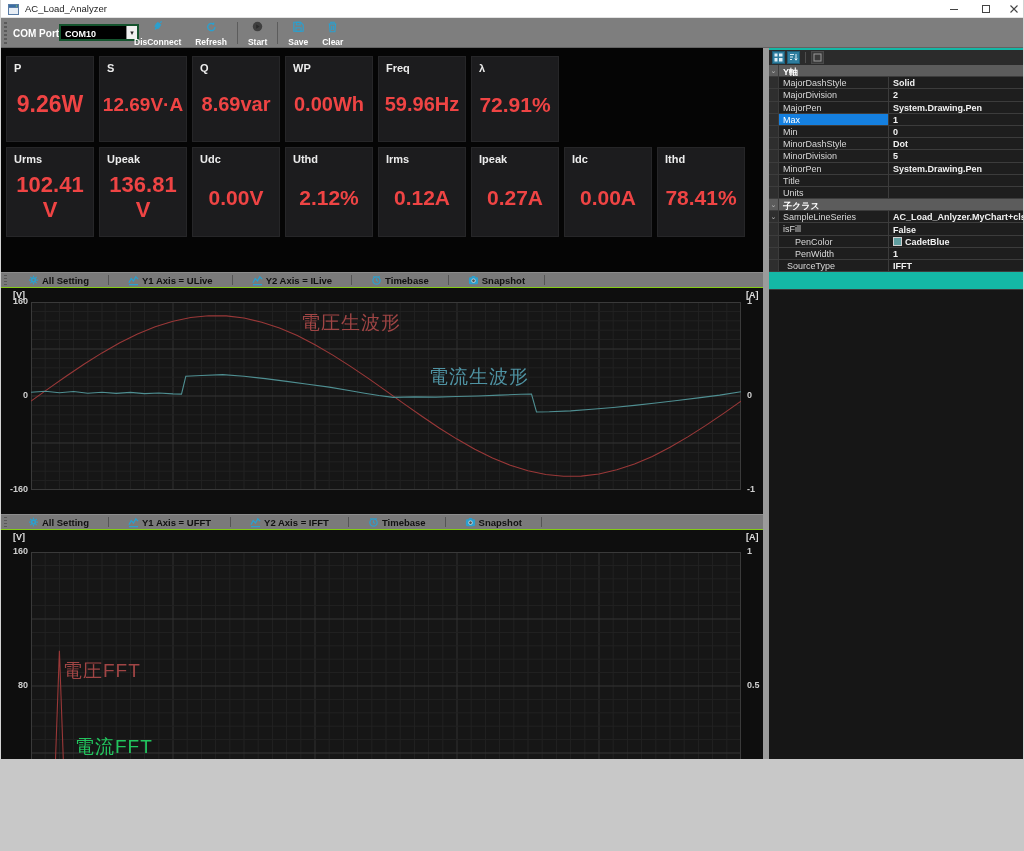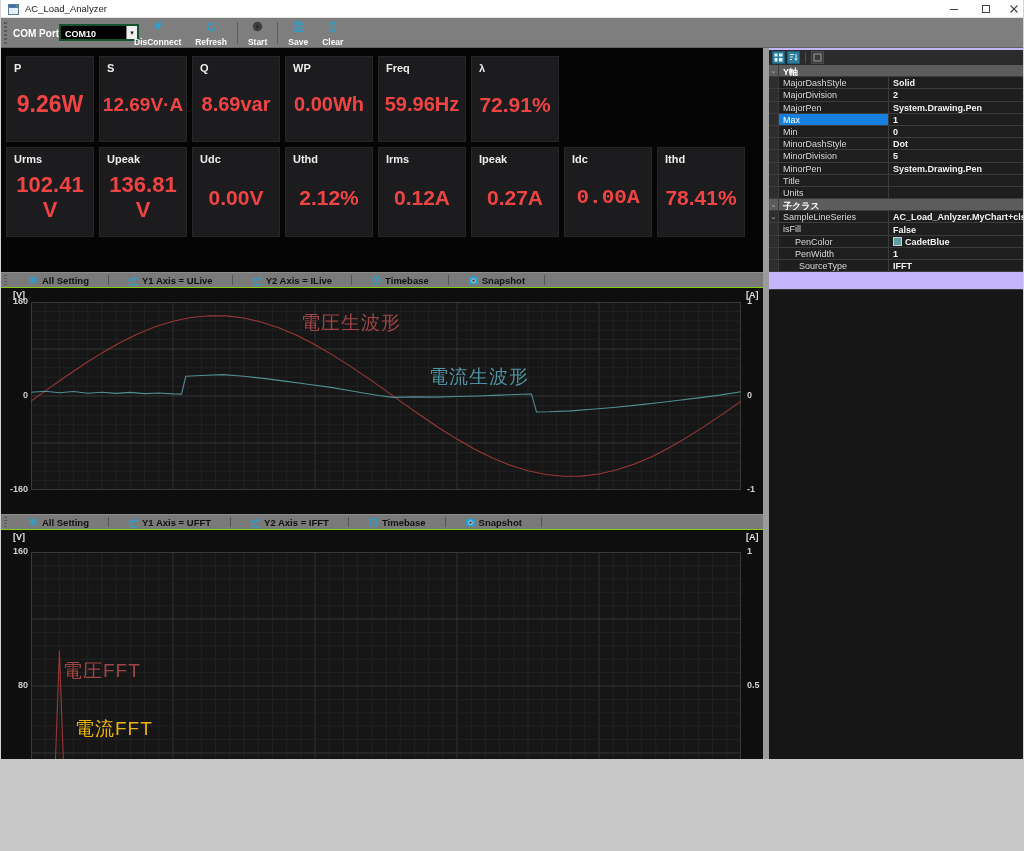--- a/index.html
+++ b/index.html
@@ -40,21 +40,21 @@
   .ct-sep{width:1px;height:10px;background:#555;margin:0 2px;}
   
   .chart-box{position:absolute;left:0;width:762px;background:#0e0e0e;}
   .plot{position:absolute;background:#161616;}
   .tick{position:absolute;font-size:9px;font-weight:bold;color:#cfcfcf;}
   .unit{position:absolute;font-size:9px;font-weight:bold;color:#e0e0e0;}
   .annot{position:absolute;font-size:19px;letter-spacing:1px;white-space:nowrap;}
   
   .v-splitter{position:absolute;left:762px;top:48px;width:6px;height:791px;background:#9b9b9b;}
   
-  .right-panel{position:absolute;left:768px;top:48px;width:256px;height:791px;background:#c4b5fd;}
+  .right-panel{position:absolute;left:768px;top:48px;width:256px;height:791px;background:#14b8a6;}
   .pg-toolbar{position:absolute;left:0;top:2px;width:100%;height:15px;background:#2b2b2b;display:flex;align-items:center;padding-left:3px;gap:2px;}
   .pg-tbtn{width:13px;height:13px;display:flex;align-items:center;justify-content:center;border:1px solid #1e5e78;background:#2e7d9e;}
   .pg-tbtn.disabled{background:#3a3a3a;border:1px solid #4a4a4a;}
   .pg-sep{width:1px;height:11px;background:#4e4e4e;margin:0 3px;}
   .pg-grid{position:absolute;left:0;top:17px;width:256px;}
   .pg-row{display:flex;height:12.2px;border-bottom:1px solid #3c3c3c;font-size:9px;color:#e6e6e6;}
   .pg-margin{width:10px;background:#2e2e2e;border-right:1px solid #3c3c3c;display:flex;align-items:center;justify-content:center;color:#bdbdbd;font-size:7px;}
   .pg-name{width:110px;background:#1e1e1e;border-right:1px solid #3c3c3c;padding:1px 0 0 4px;overflow:hidden;white-space:nowrap;color:#d8d8d8;}
   .pg-value{flex:1;background:#1e1e1e;padding:1px 0 0 4px;font-weight:bold;color:#f2f2f2;overflow:hidden;white-space:nowrap;display:flex;align-items:center;gap:3px;}
   .pg-row.category .pg-name,.pg-row.category .pg-value{background:#5c5c5c;font-weight:bold;color:#fff;border-right:none;}
@@ -207,21 +207,21 @@
         <div class="card">
           <div class="clabel">Irms</div>
           <div class="cvalue" style="font-size: 21px;">0.12A</div>
         </div>
         <div class="card">
           <div class="clabel">Ipeak</div>
           <div class="cvalue" style="font-size: 21px;">0.27A</div>
         </div>
         <div class="card">
           <div class="clabel">Idc</div>
-          <div class="cvalue" style="font-size: 21px; font-family: Liberation Mono, monospace;">0.00A</div>
+          <div class="cvalue" style="font-size: 21px;">0.00A</div>
         </div>
         <div class="card">
           <div class="clabel">Ithd</div>
           <div class="cvalue" style="font-size: 21px;">78.41%</div>
         </div>
       </div>
 
     <div class="chart-toolbar" id="chart-toolbar-0" style="top:224px;">
         <div class="ct-grip"></div>
         <div class="ct-item">
@@ -516,21 +516,21 @@
           </svg></div>
         <div class="unit" style="left: 12px; top: 2px;">[V]</div>
         <div class="tick" style="left: 2px; width: 25px; text-align: right; top: 16px;">160</div>
         <div class="tick" style="left: 2px; width: 25px; text-align: right; top: 150px;">80</div>
         <div class="tick" style="left: 2px; width: 25px; text-align: right; top: 284px;">0</div>
         <div class="unit" style="left: 745px; top: 2px;">[A]</div>
         <div class="tick" style="left: 746px; top: 16px;">1</div>
         <div class="tick" style="left: 746px; top: 150px;">0.5</div>
         <div class="tick" style="left: 746px; top: 284px;">0</div>
         <div class="annot" style="left: 62px; top: 128px; color: rgb(160, 69, 69);">電圧FFT</div>
-        <div class="annot" style="left: 74px; top: 186px; color: #eab308;">電流FFT</div>
+        <div class="annot" style="left: 74px; top: 204px; color: #22c55e;">電流FFT</div>
       </div>
   </div>
 
   <div class="v-splitter"></div>
 
   <div class="right-panel">
     <div class="pg-toolbar">
       <div class="pg-tbtn">
         <svg width="9" height="9" viewBox="0 0 9 9">
           <rect x="0.5" y="0.5" width="3" height="3" fill="#dff0f7"></rect>
@@ -659,21 +659,21 @@
         </div>
         <div class="pg-row">
           <div class="pg-margin"></div>
           <div class="pg-name" style="padding-left: 16px;">PenWidth</div>
           <div class="pg-value">
             <span>1</span>
           </div>
         </div>
         <div class="pg-row">
           <div class="pg-margin"></div>
-          <div class="pg-name" style="padding-left: 20px;">SourceType</div>
+          <div class="pg-name" style="padding-left: 8px;">SourceType</div>
           <div class="pg-value">
             <span>IFFT</span>
           </div>
         </div>
       </div>
     <div class="pg-empty" id="pg-empty" style="top: 241.4px; height: 515.6px;"></div>
     <div class="pg-desc" id="pg-desc" style="top:757px;height:34px;">
       <div class="d-title">Max</div>
       <div class="d-text">Y軸最大値</div>
     </div>

